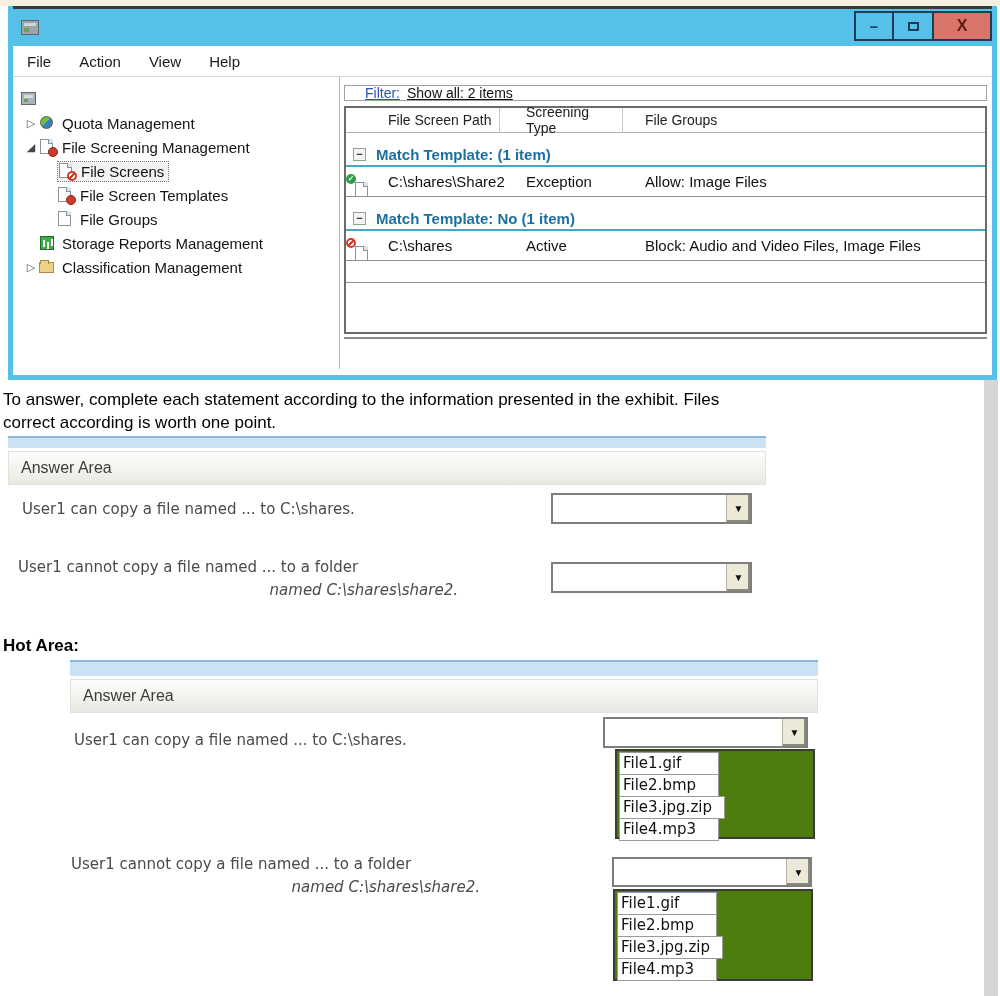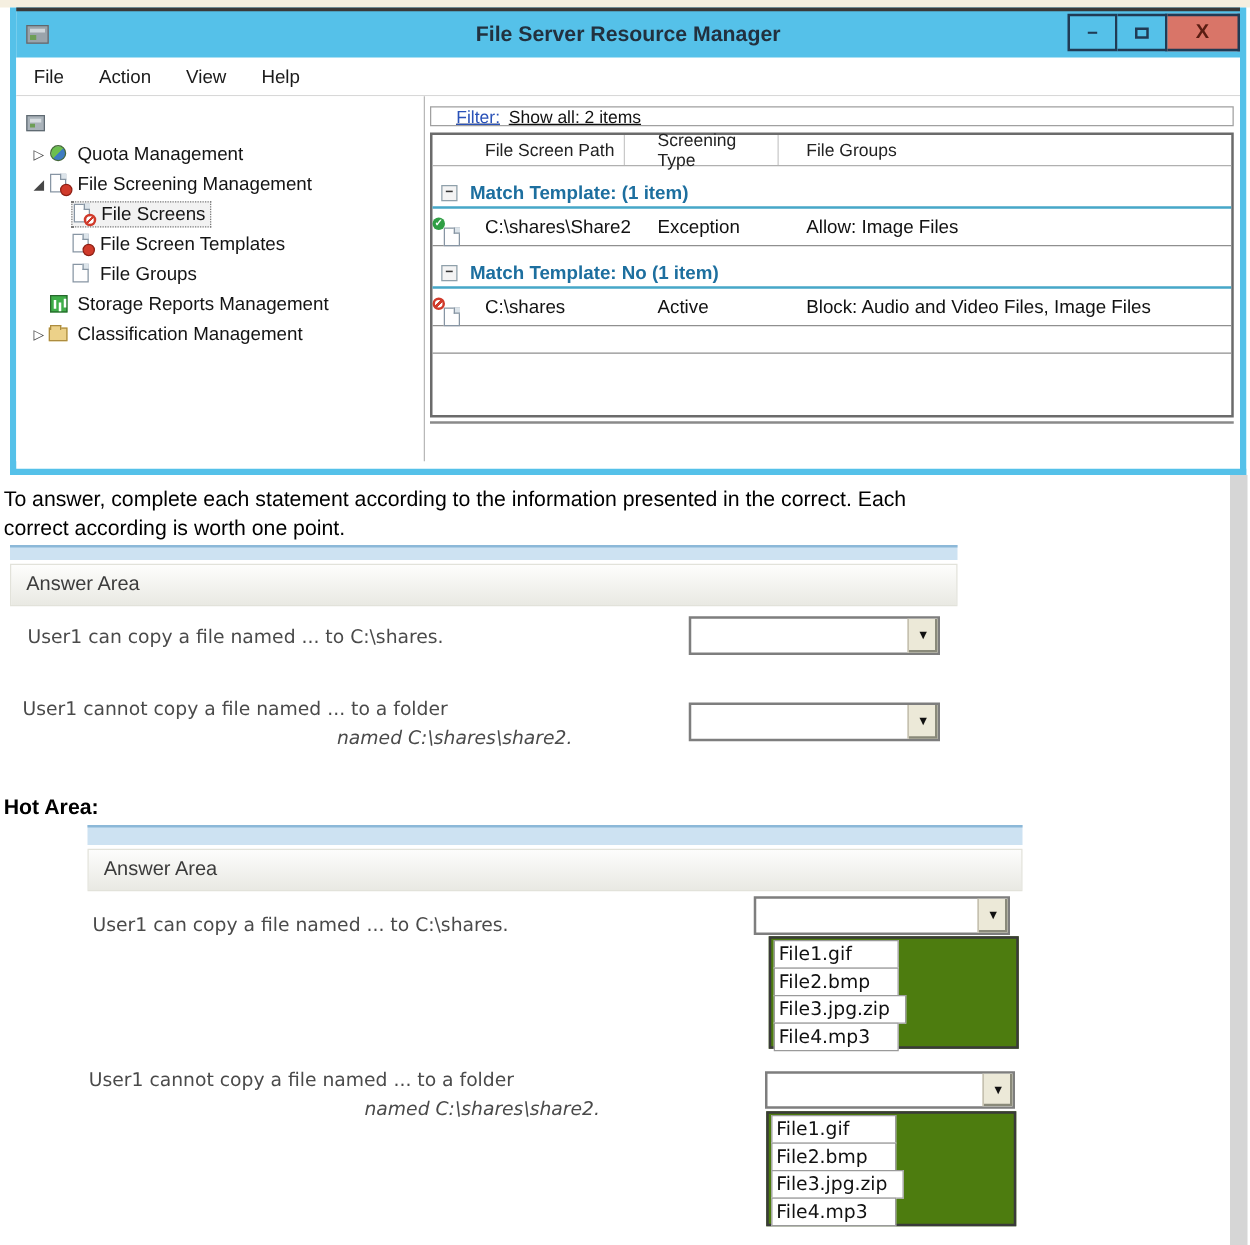--- a/index.html
+++ b/index.html
@@ -99,21 +99,20 @@
 </style>
 </head>
 <body>
 
 <div id="page">
   <div class="top-strip"></div>
 
   <div class="win">
     <div class="titlebar">
       <span class="app-icon"></span>
-      <span class="title">File Server Resource Manager</span>
       <span class="winbtns">
         <span class="wbtn">−</span>
         <span class="wbtn">
             <span class="max-glyph"></span>
           </span>
         <span class="wbtn close">X</span>
       </span>
     </div>
 
     <div class="menubar">
@@ -228,21 +227,21 @@
             <span class="cell-groups">Block: Audio and Video Files, Image Files</span>
           </div>
           <div class="empty-row"></div>
         </div>
         <div class="bottom-box"></div>
       </div>
     </div>
   </div>
 
   <div class="question">
-    <div>To answer, complete each statement according to the information presented in the correct. Each</div>
+    <div>To answer, complete each statement according to the information presented in the exhibit. Files</div>
     <div>correct according is worth one point.</div>
   </div>
 
   <div class="blue-strip" style="left:8px; top:436px; width:758px; height:12px;"></div>
   <div class="aa-bar" style="left:8px; top:451px; width:758px; height:34px;">
     <span>Answer Area</span>
   </div>
   <div class="stmt" style="left:22px; top:498px;">User1 can copy a file named ... to C:\shares.</div>
   <div class="dd" style="left:551px; top:493px; width:201px; height:31px;">
     <span class="dd-arrowbox">▼</span>

